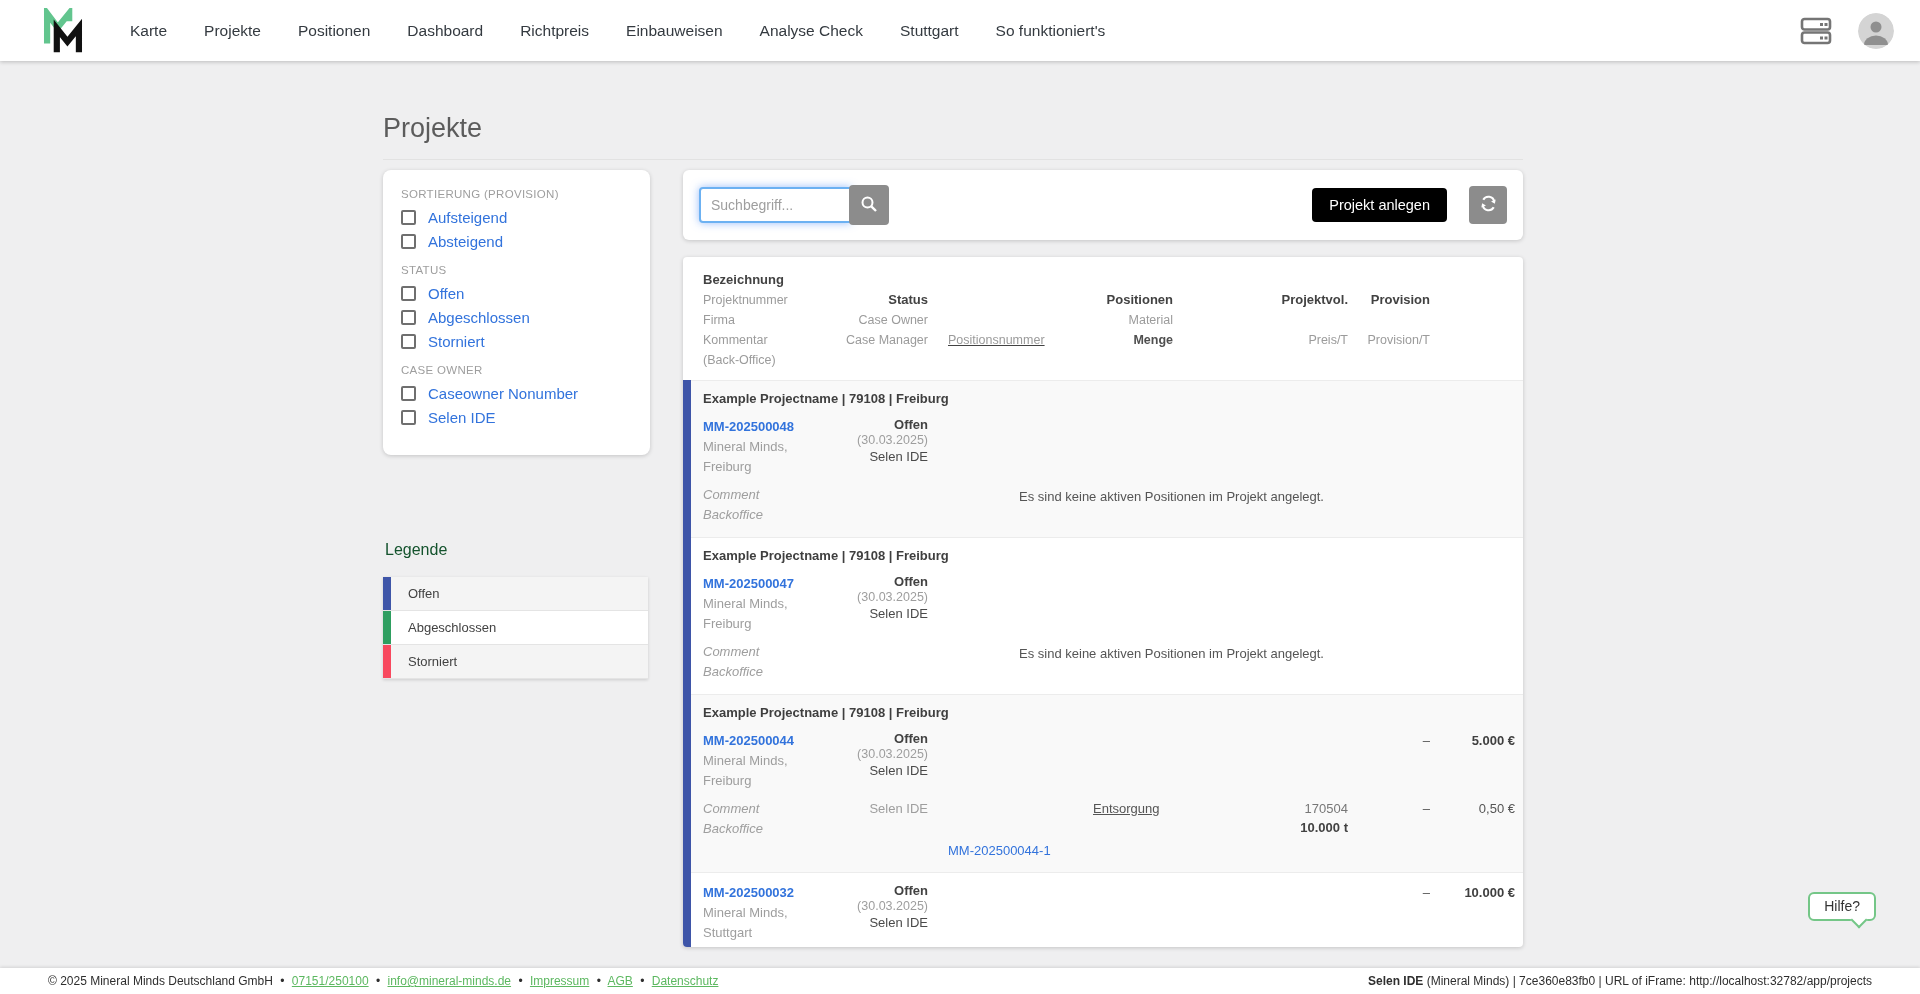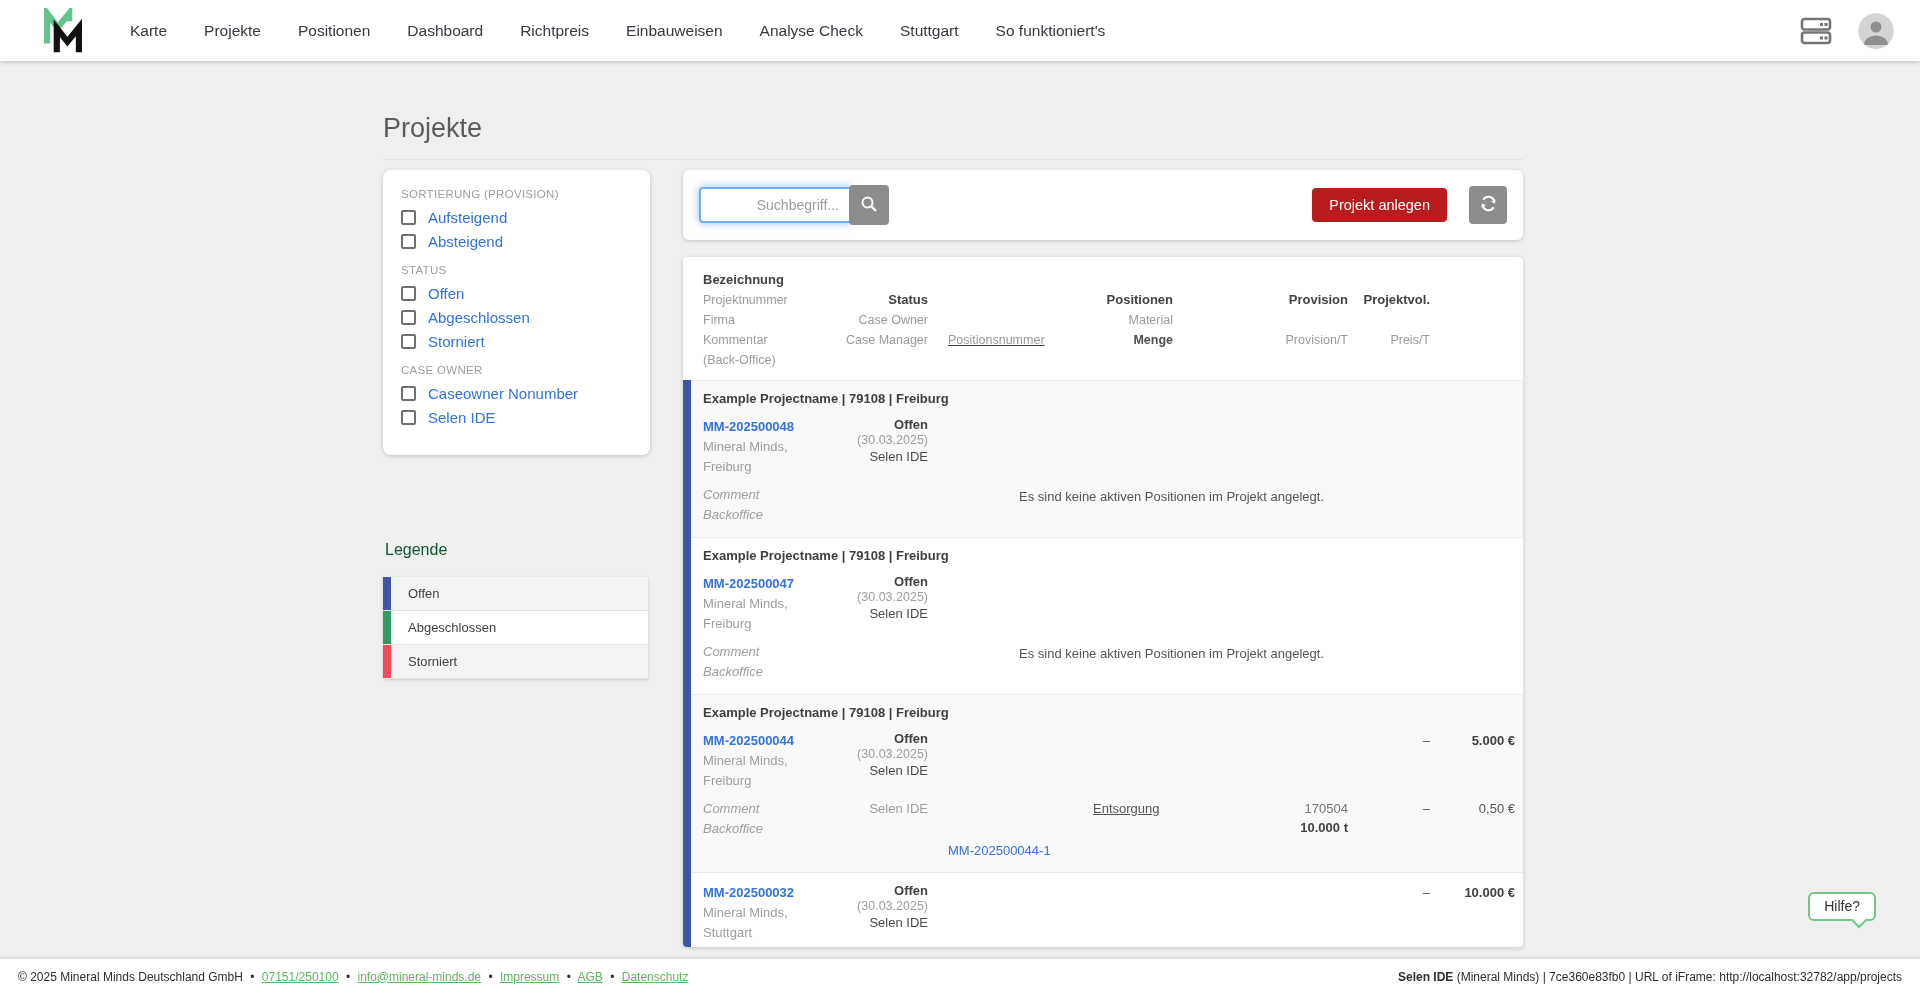--- a/index.html
+++ b/index.html
@@ -37,25 +37,25 @@
   .legend-list { position:absolute; left:383px; top:577px; width:265px; box-shadow:0 1px 3px rgba(0,0,0,.15); }
   .legend-row { display:flex; align-items:stretch; height:34px; background:#fff; border-bottom:1px solid #e4e4e4; }
   .legend-row:nth-child(odd){ background:#f4f4f4; }
   .legend-bar { width:8px; flex:0 0 8px; }
   .legend-label { font-size:13px; color:#424242; display:flex; align-items:center; padding-left:17px; }
 
   
   .toolbar-card { position:absolute; left:683px; top:170px; width:840px; height:70px; background:#fff;
                   border-radius:6px; box-shadow:0 1px 4px rgba(0,0,0,.18); display:flex; align-items:center; padding:0 16px; }
   .search-input { width:152px; height:36px; border:2px solid #6cb1f2; border-radius:4px 0 0 4px; padding:4px 10px;
-                  font-size:14px; color:#424242; outline:none; box-shadow:0 0 8px rgba(66,133,244,.55);text-align:right; }
+                  font-size:14px; color:#424242; outline:none; box-shadow:0 0 8px rgba(66,133,244,.55); }
   .search-input::placeholder { color:#9e9e9e; }
   .search-btn { width:40px; height:40px; background:#8c8c8c; border:none; border-radius:4px; margin-left:-2px;
                 cursor:pointer; display:flex; align-items:center; justify-content:center; position:relative; z-index:1; }
-  .create-btn { height:34px; padding:0 17px; background:#b91c1c; color:#fff; border:none; border-radius:4px;
+  .create-btn { height:34px; padding:0 17px; background:#000000; color:#fff; border:none; border-radius:4px;
                 font-size:14.5px; cursor:pointer; margin-left:auto; margin-right:22px; font-family:inherit; }
   .refresh-btn { width:38px; height:38px; background:#8c8c8c; border:none; border-radius:4px; cursor:pointer;
                  display:flex; align-items:center; justify-content:center; }
 
   
   .table-card { position:absolute; left:683px; top:257px; width:840px; height:690px; background:#fff;
                 border-radius:4px; box-shadow:0 1px 4px rgba(0,0,0,.18); overflow:hidden; }
   .thead { display:grid; grid-template-columns:125px 100px 145px 100px 1fr 82px 85px; padding:13px 8px 10px 20px; }
   .th-line { min-height:20px; line-height:20px; white-space:nowrap; }
   .th-b { font-weight:bold; color:#424242; font-size:13px; }
@@ -90,22 +90,22 @@
   .pos-menge { text-align:right; color:#424242; font-weight:bold; line-height:19px; }
   .pos-cell-pad { padding-left:20px;text-decoration:underline; }
 
   
   .help-bubble { position:absolute; right:44px; top:892px; z-index:7; background:#fff; border:2px solid #74c687;
                  border-radius:6px; padding:4px 14px 5px; font-size:14px; color:#333; cursor:pointer; font-family:inherit; }
   .help-bubble::after { content:""; position:absolute; right:9px; bottom:-7px; width:10px; height:10px; background:#fff;
                  border-right:2px solid #74c687; border-bottom:2px solid #74c687; transform:rotate(45deg); }
 
   
-  .footer { position:absolute; left:0; bottom:0; width:1920px; height:35px; background:#fff; z-index:8;
-            display:flex; align-items:center; justify-content:space-between; padding:0 18px;
+  .footer { position:absolute; left:0; bottom:0; width:1920px; height:26px; background:#fff; z-index:8;
+            display:flex; align-items:center; justify-content:space-between; padding:0 48px;
             font-size:12px; color:#2e2e2e; box-shadow:0 -1px 3px rgba(0,0,0,.12); }
   .footer a { color:#5cb860; text-decoration:underline; cursor:pointer; }
   .foot-sep { color:#2e2e2e; padding:0 4px; }
   .foot-user { font-weight:bold; }
 </style>
 </head>
 <body>
 
 <div class="app">
 
@@ -254,29 +254,29 @@
         <div class="th-line th-g">Positionsnummer</div>
       </div>
       <div class="ta-r">
         <div class="th-line"></div>
         <div class="th-line th-b">Positionen</div>
         <div class="th-line th-g">Material</div>
         <div class="th-line th-m">Menge</div>
       </div>
       <div class="ta-r">
         <div class="th-line"></div>
+        <div class="th-line th-b">Projektvol.</div>
+        <div class="th-line"></div>
+        <div class="th-line th-g">Preis/T</div>
+      </div>
+      <div class="ta-r">
+        <div class="th-line"></div>
         <div class="th-line th-b">Provision</div>
         <div class="th-line"></div>
         <div class="th-line th-g">Provision/T</div>
-      </div>
-      <div class="ta-r">
-        <div class="th-line"></div>
-        <div class="th-line th-b">Projektvol.</div>
-        <div class="th-line"></div>
-        <div class="th-line th-g">Preis/T</div>
       </div>
     </div>
 
     <div class="project-block alt">
       <span class="status-bar" style="background: rgb(62, 85, 168);"></span>
       <div class="block-title">Example Projectname | 79108 | Freiburg</div>
       <div class="block-body">
         <div class="col-left">
           <a class="proj-link">MM-202500048</a>
           <div class="line">Mineral Minds,</div>

